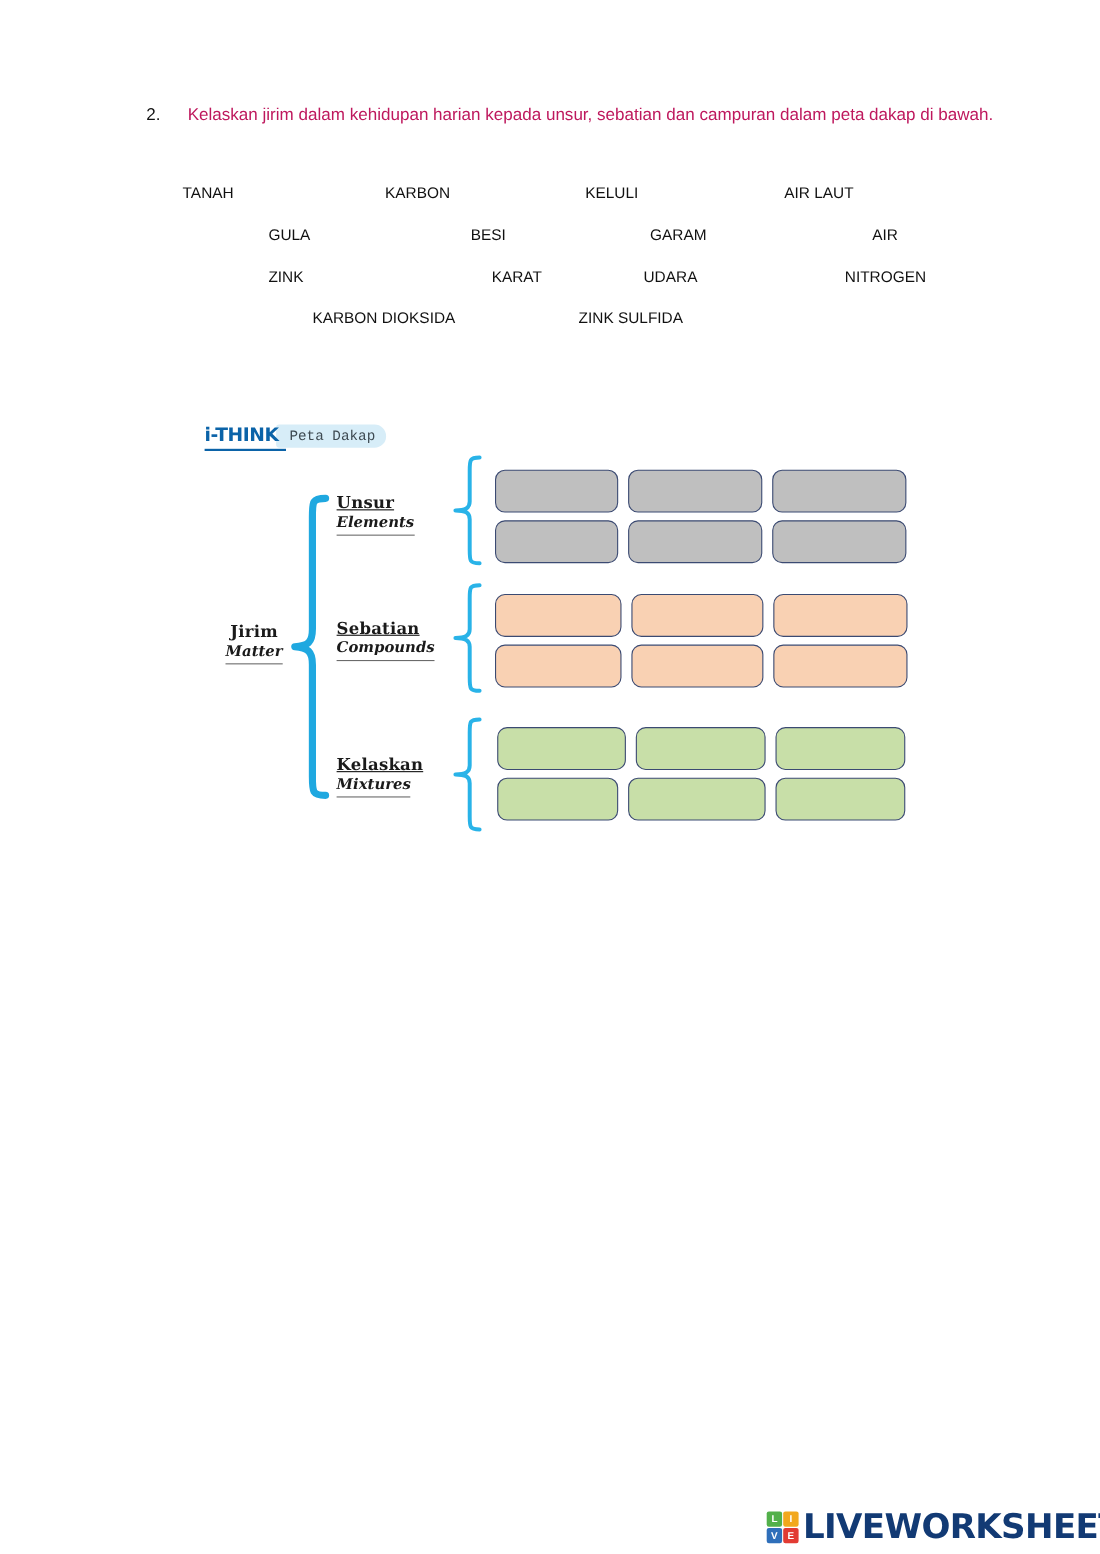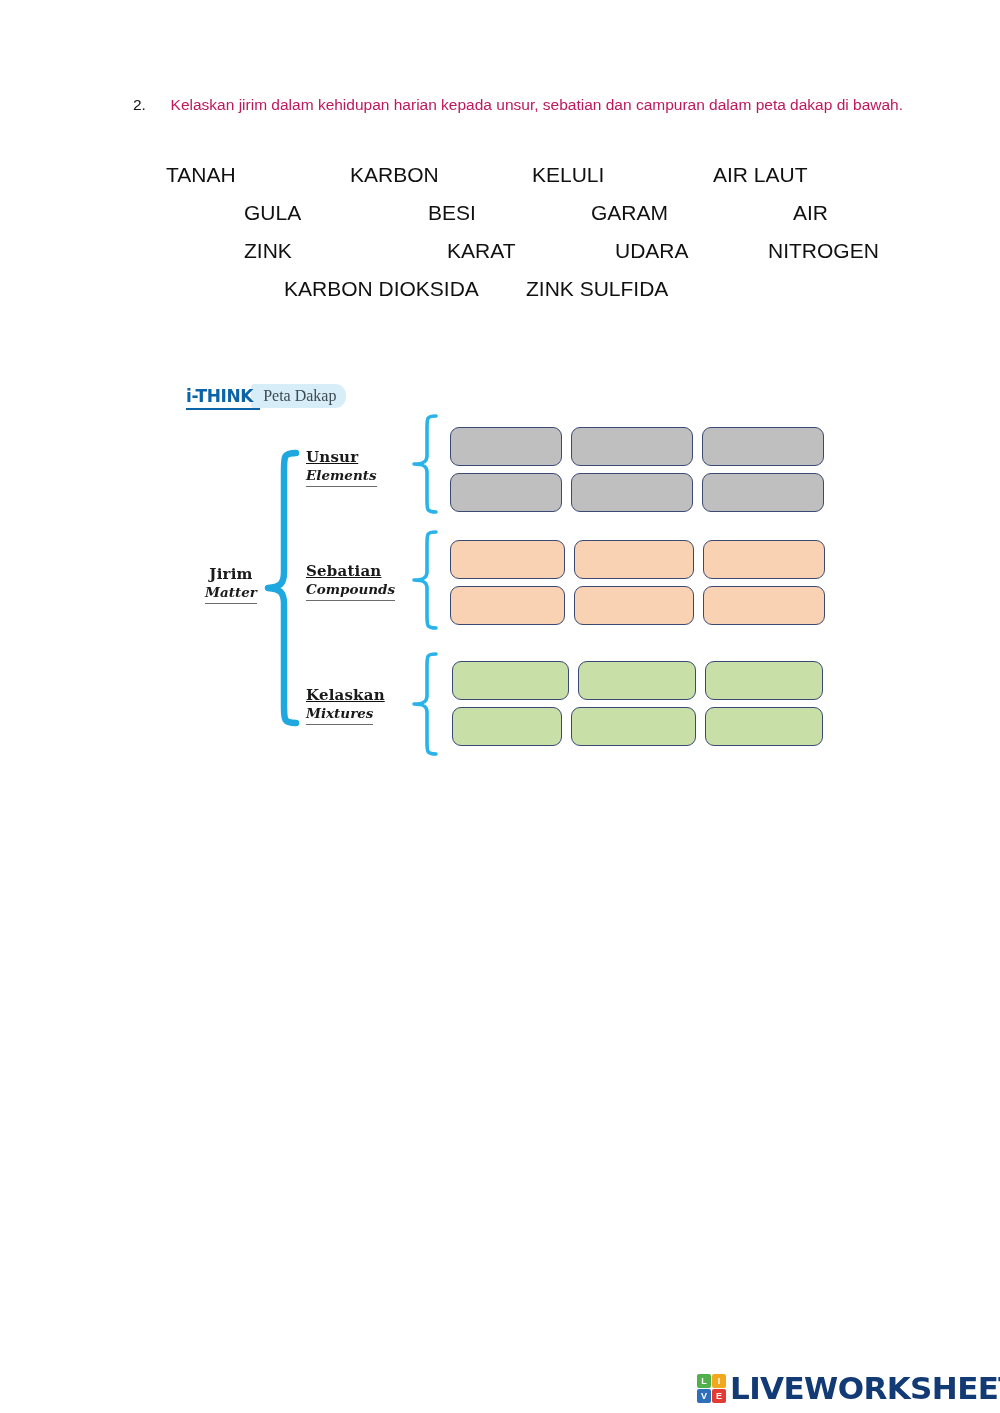--- a/index.html
+++ b/index.html
@@ -46,21 +46,21 @@
     left: 150px;
     top: 165px;
     width: 720px;
   }
   .word-row {
     position: relative;
     height: 38px;
   }
   .word {
     position: absolute;
-    font-size: 21px;
+    font-size: 14px;
     line-height: 20px;
     white-space: nowrap;
     color: #111;
   }
 
   
   .ithink-logo {
     position: absolute;
     left: 186px;
     top: 383px;
@@ -76,23 +76,23 @@
     color: #0b63a8;
     position: relative;
     z-index: 2;
     padding-right: 4px;
   }
   .ithink-tab {
     background: #d7edf8;
     border-radius: 3px 11px 11px 3px;
     padding: 3px 10px 3px 12px;
     margin-left: -6px;
-    font-size: 16px;
+    font-size: 13px;
     color: #3e4a52;
-    font-family: Liberation Serif, serif;
+    font-family: Liberation Mono, monospace;
     position: relative;
     z-index: 1;
   }
   .ithink-underline {
     position: absolute;
     left: 0;
     bottom: -1px;
     width: 74px;
     height: 2px;
     background: #0b63a8;
@@ -217,21 +217,21 @@
     </div>
     <div class="word-row">
       <div class="word" style="left: 94px;">GULA</div>
       <div class="word" style="left: 278px;">BESI</div>
       <div class="word" style="left: 441px;">GARAM</div>
       <div class="word" style="left: 643px;">AIR</div>
     </div>
     <div class="word-row">
       <div class="word" style="left: 94px;">ZINK</div>
       <div class="word" style="left: 297px;">KARAT</div>
-      <div class="word" style="left: 435px; margin-left: 30px;">UDARA</div>
+      <div class="word" style="left: 435px;">UDARA</div>
       <div class="word" style="left: 618px;">NITROGEN</div>
     </div>
     <div class="word-row">
       <div class="word" style="left: 134px;">KARBON DIOKSIDA</div>
       <div class="word" style="left: 376px;">ZINK SULFIDA</div>
     </div>
   </div>
 
 <div class="ithink-logo">
   <div class="ithink-word">i-THINK</div>

